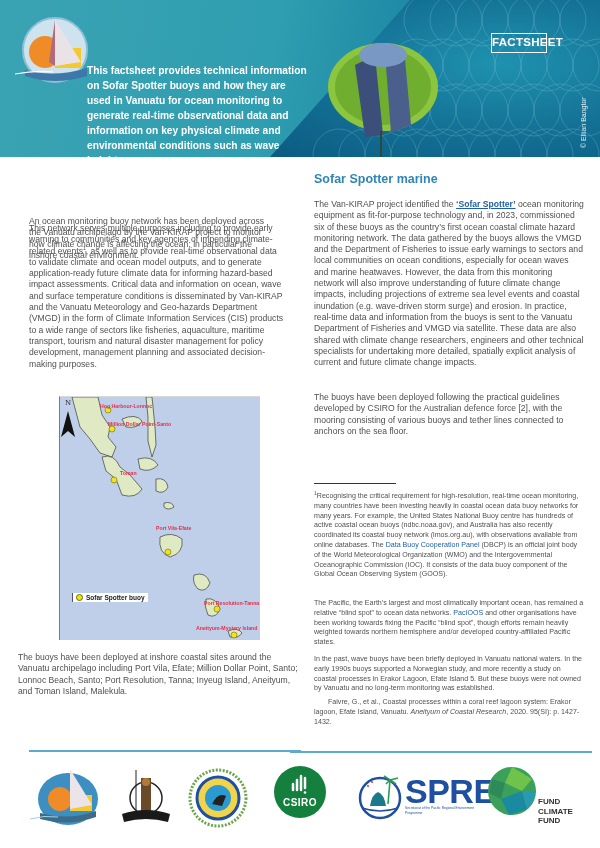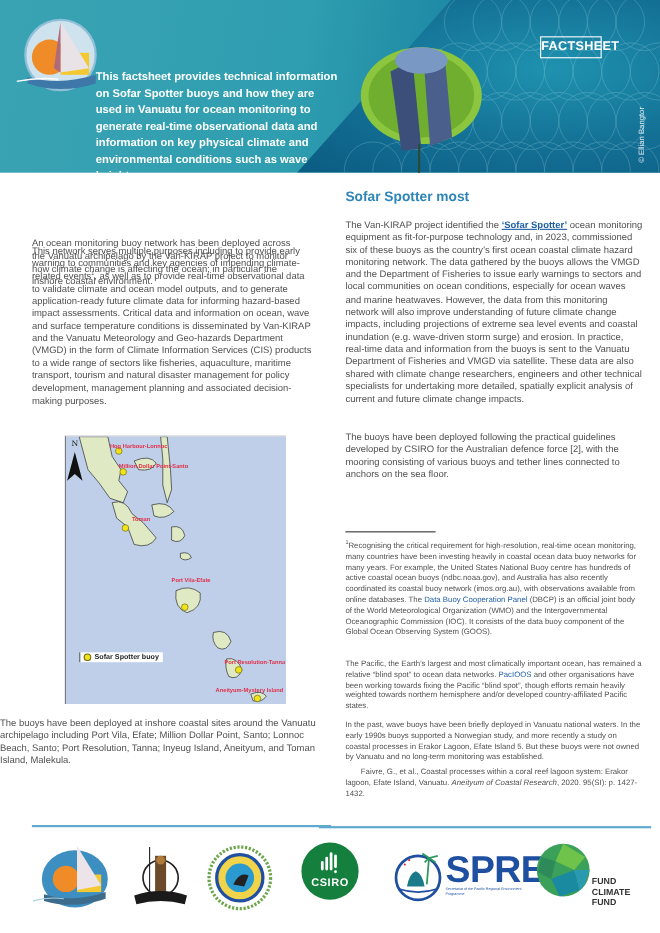--- a/index.html
+++ b/index.html
@@ -159,23 +159,23 @@
   <svg class="north" data-name="north-arrow-icon" viewBox="0 0 16 44" width="16" height="44">
     <text x="5" y="8" font-size="7" font-family="DejaVu Serif, serif" fill="#222" data-name="north-label">N</text>
     <polygon points="8,14 15,40 8,34 1,40" fill="#111"></polygon>
   </svg>
   <div class="legend" data-name="map-legend">
     <span class="dot" data-name="buoy-legend-icon"></span>
     <span data-name="legend-label">Sofar Spotter buoy</span>
   </div>
 </div>
 
-<div class="p" style="left: 0px; top: 652px; width: 300px; padding-left: 0px; margin-left: 0px;" data-name="map-caption">The buoys have been deployed at inshore coastal sites around the Vanuatu archipelago including Port Vila, Efate; Million Dollar Point, Santo; Lonnoc Beach, Santo; Port Resolution, Tanna; Inyeug Island, Aneityum, and Toman Island, Malekula.</div>
-
-<div class="h2" data-name="section-heading">Sofar Spotter most</div>
+<div class="p" style="left: 0px; top: 652px; width: 300px; padding-left: 18px; margin-left: 0px;" data-name="map-caption">The buoys have been deployed at inshore coastal sites around the Vanuatu archipelago including Port Vila, Efate; Million Dollar Point, Santo; Lonnoc Beach, Santo; Port Resolution, Tanna; Inyeug Island, Aneityum, and Toman Island, Malekula.</div>
+
+<div class="h2" data-name="section-heading">Sofar Spotter marine</div>
 <div class="p right1" data-name="sofar-paragraph"><span data-name="sofar-text-a">The Van-KIRAP project identified the </span><a class="link" data-name="sofar-spotter-link">‘Sofar Spotter’</a><span data-name="sofar-text-b"> ocean monitoring equipment as fit-for-purpose technology and, in 2023, commissioned six of these buoys as the country’s first ocean coastal climate hazard monitoring network. The data gathered by the buoys allows the VMGD and the Department of Fisheries to issue early warnings to sectors and local communities on ocean conditions, especially for ocean waves and marine heatwaves. However, the data from this monitoring network will also improve understanding of future climate change impacts, including projections of extreme sea level events and coastal inundation (e.g. wave-driven storm surge) and erosion. In practice, real-time data and information from the buoys is sent to the Vanuatu Department of Fisheries and VMGD via satellite. These data are also shared with climate change researchers, engineers and other technical specialists for undertaking more detailed, spatially explicit analysis of current and future climate change impacts.</span></div>
 <div class="p right2" data-name="deployment-paragraph">The buoys have been deployed following the practical guidelines developed by CSIRO for the Australian defence force [2], with the mooring consisting of various buoys and tether lines connected to anchors on the sea floor.</div>
 
 <div class="fn-rule" data-name="footnote-divider"></div>
 <div class="fn fn1" data-name="footnote-1"><sup data-name="footnote-number">1</sup><span data-name="footnote-1-text-a">Recognising the critical requirement for high-resolution, real-time ocean monitoring, many countries have been investing heavily in coastal ocean data buoy networks for many years. For example, the United States National Buoy centre has hundreds of active coastal ocean buoys (ndbc.noaa.gov), and Australia has also recently coordinated its coastal buoy network (imos.org.au), with observations available from online databases. The </span><a class="link2" data-name="dbcp-link">Data Buoy Cooperation Panel</a><span data-name="footnote-1-text-b"> (DBCP) is an official joint body of the World Meteorological Organization (WMO) and the Intergovernmental Oceanographic Commission (IOC). It consists of the data buoy component of the Global Ocean Observing System (GOOS).</span></div>
 <div class="fn fn2" data-name="footnote-pacific"><span data-name="footnote-2-text-a">The Pacific, the Earth’s largest and most climatically important ocean, has remained a relative “blind spot” to ocean data networks. </span><a class="link2" data-name="pacioos-link">PacIOOS</a><span data-name="footnote-2-text-b"> and other organisations have been working towards fixing the Pacific “blind spot”, though efforts remain heavily weighted towards northern hemisphere and/or developed country-affiliated Pacific states.</span></div>
 <div class="fn fn3" data-name="footnote-history">In the past, wave buoys have been briefly deployed in Vanuatu national waters. In the early 1990s buoys supported a Norwegian study, and more recently a study on coastal processes in Erakor Lagoon, Efate Island 5. But these buoys were not owned by Vanuatu and no long-term monitoring was established.</div>
 <div class="fn fn4" data-name="reference"><span data-name="reference-text-a">Faivre, G., et al., Coastal processes within a coral reef lagoon system: Erakor lagoon, Efate Island, Vanuatu. </span><i data-name="reference-journal">Aneityum of Coastal Research</i><span data-name="reference-text-b">, 2020. 95(SI): p. 1427-1432.</span></div>
 
 <div class="rule" data-name="footer-divider-left"></div>

